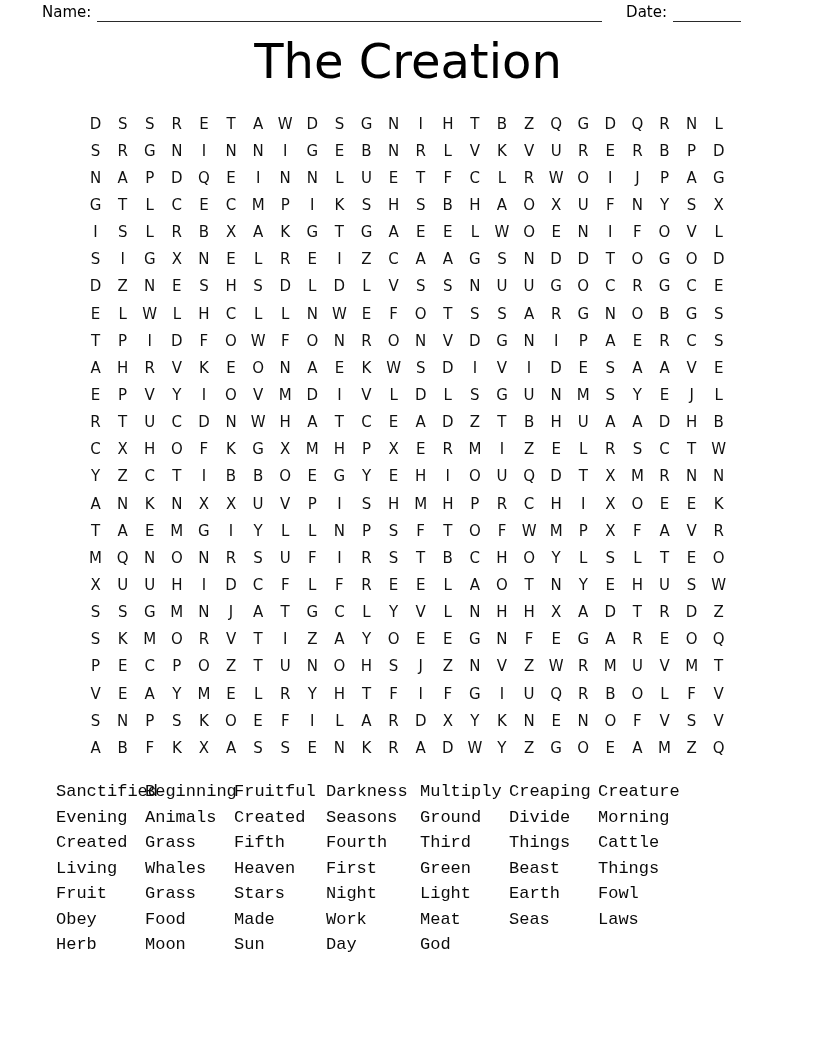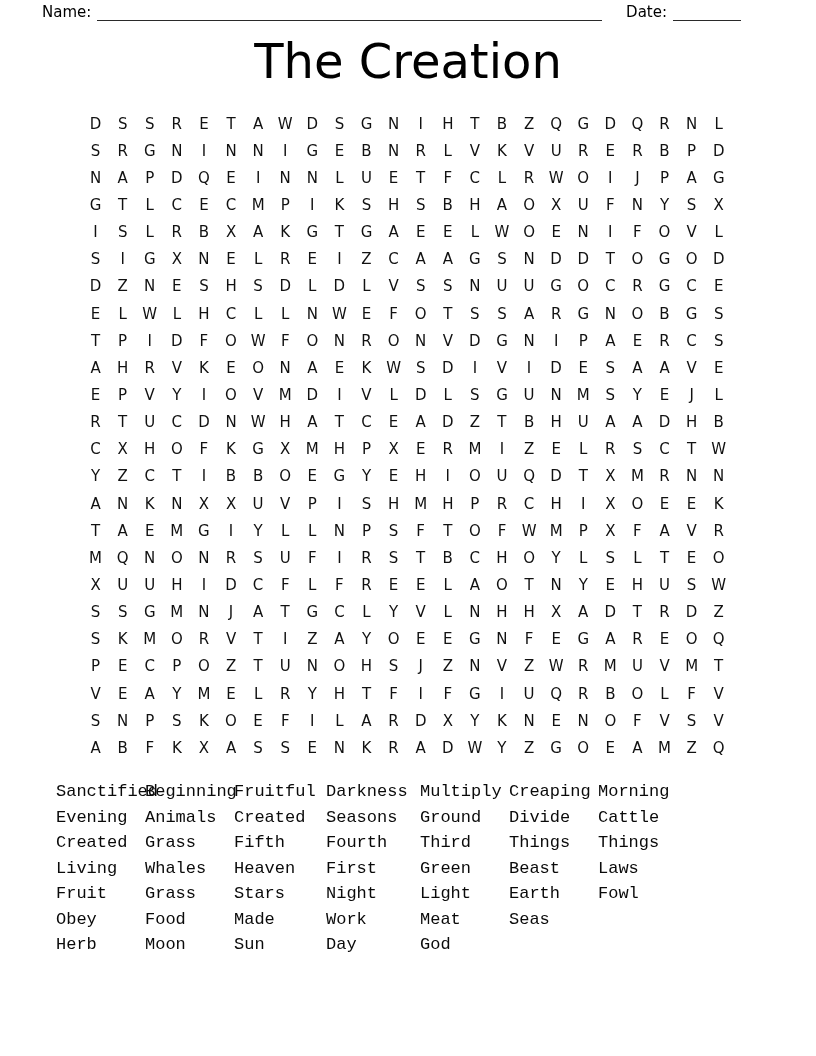--- a/index.html
+++ b/index.html
@@ -11,20 +11,21 @@
     color: #000000;
     overflow: hidden;
   }
   .page { position: absolute; inset: 0; }
 
   
   .header-row {
     position: absolute;
     top: 2px; left: 42px; right: 75px;
     display: flex;
+    align-items: flex-end;
     font-size: 15px;
     line-height: 20px;
   }
   .hdr-label { white-space: nowrap; padding-right: 6px; }
   .write-line {
     border-bottom: 1.5px solid #2a2a2a;
     height: 19px;
     display: inline-block;
   }
   .name-line { flex: 1 1 auto; margin-right: 24px; }
@@ -715,21 +716,22 @@
       </div>
       <div class="word-col">
         <div class="word">Creaping</div>
         <div class="word">Divide</div>
         <div class="word">Things</div>
         <div class="word">Beast</div>
         <div class="word">Earth</div>
         <div class="word">Seas</div>
       </div>
       <div class="word-col">
+        <div class="word">Creature</div>
         <div class="word">Morning</div>
         <div class="word">Cattle</div>
         <div class="word">Things</div>
+        <div class="word">Fowl</div>
         <div class="word">Laws</div>
-        <div class="word">Fowl</div>
       </div>
     </div>
 
 </div>
 
 </body></html>

